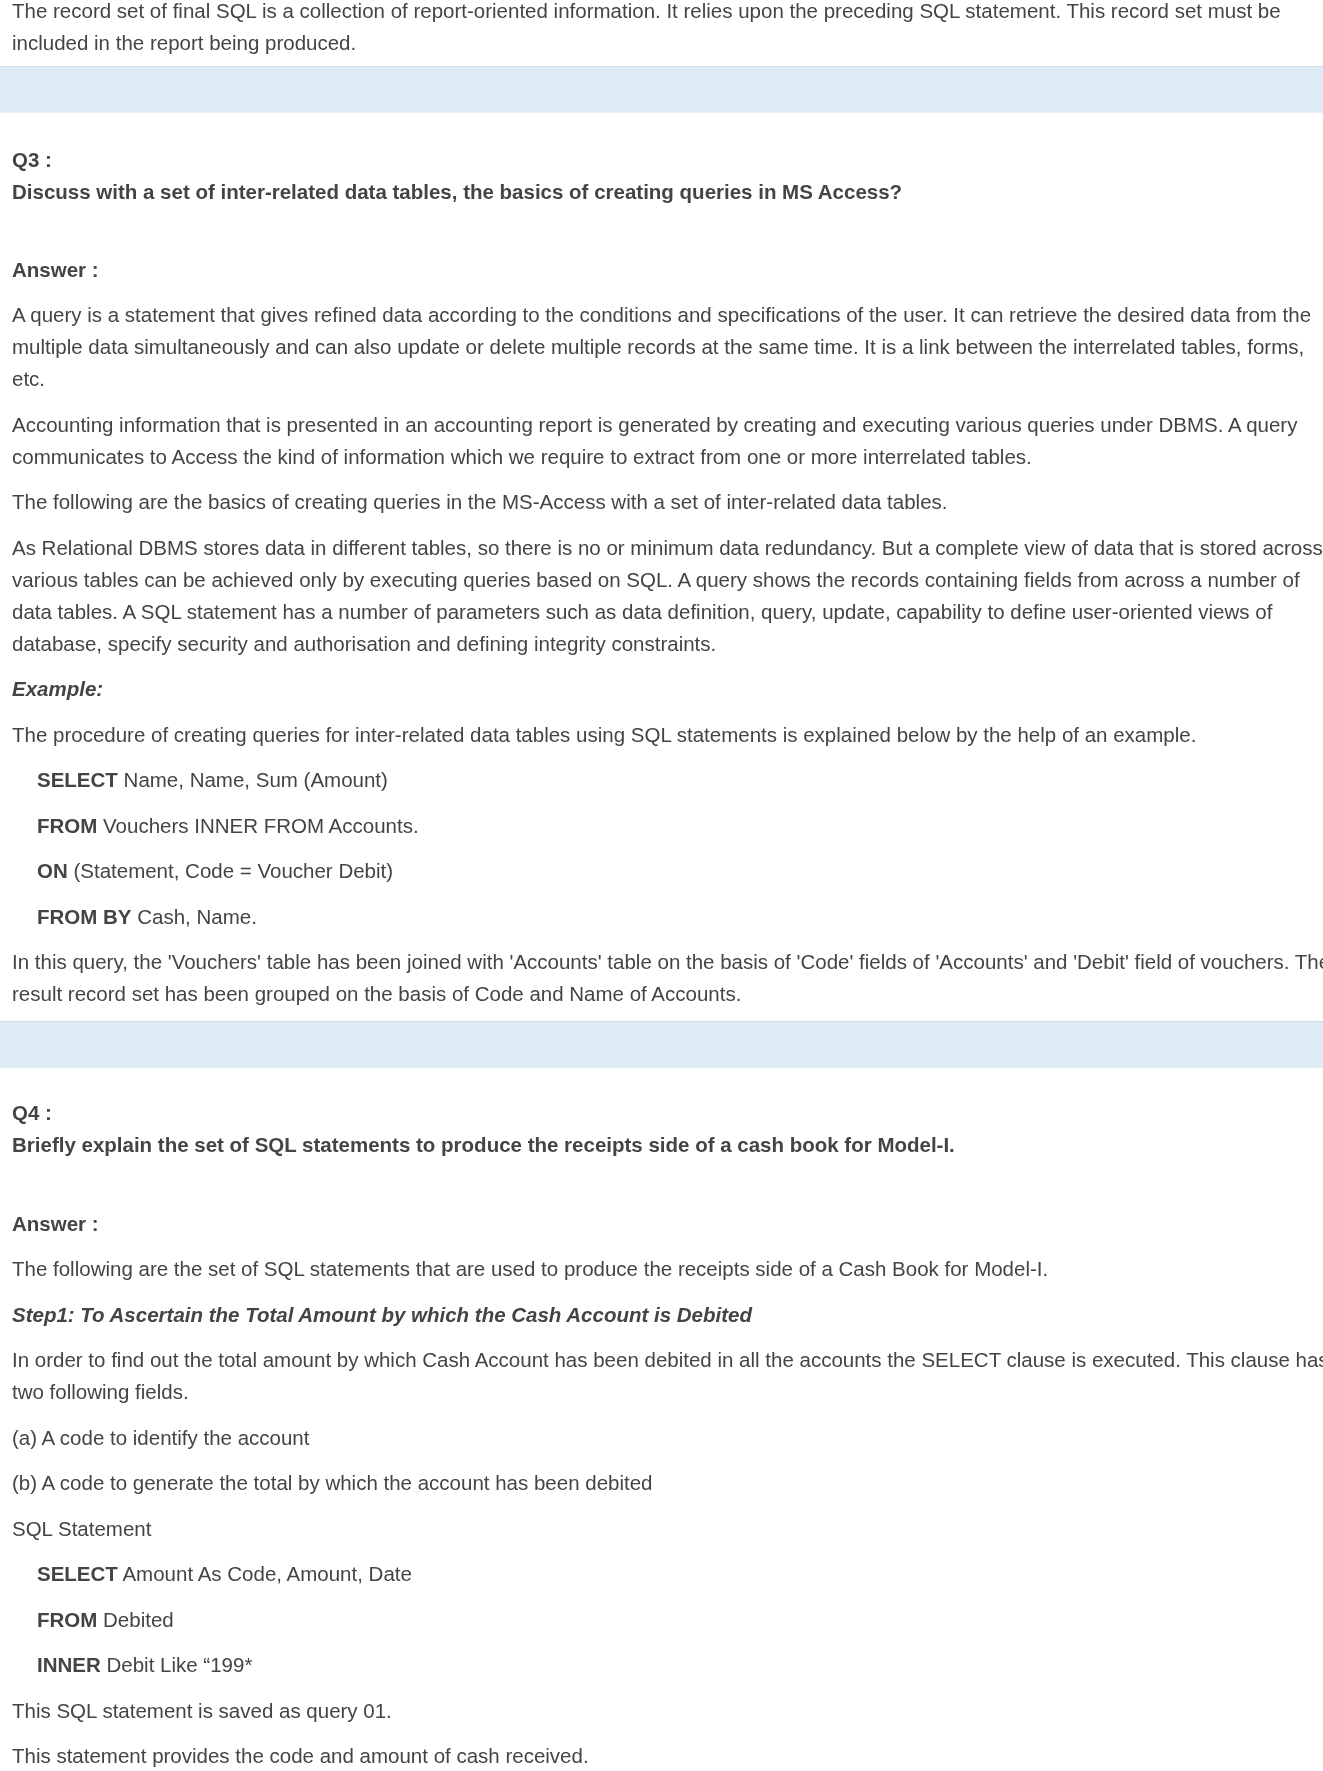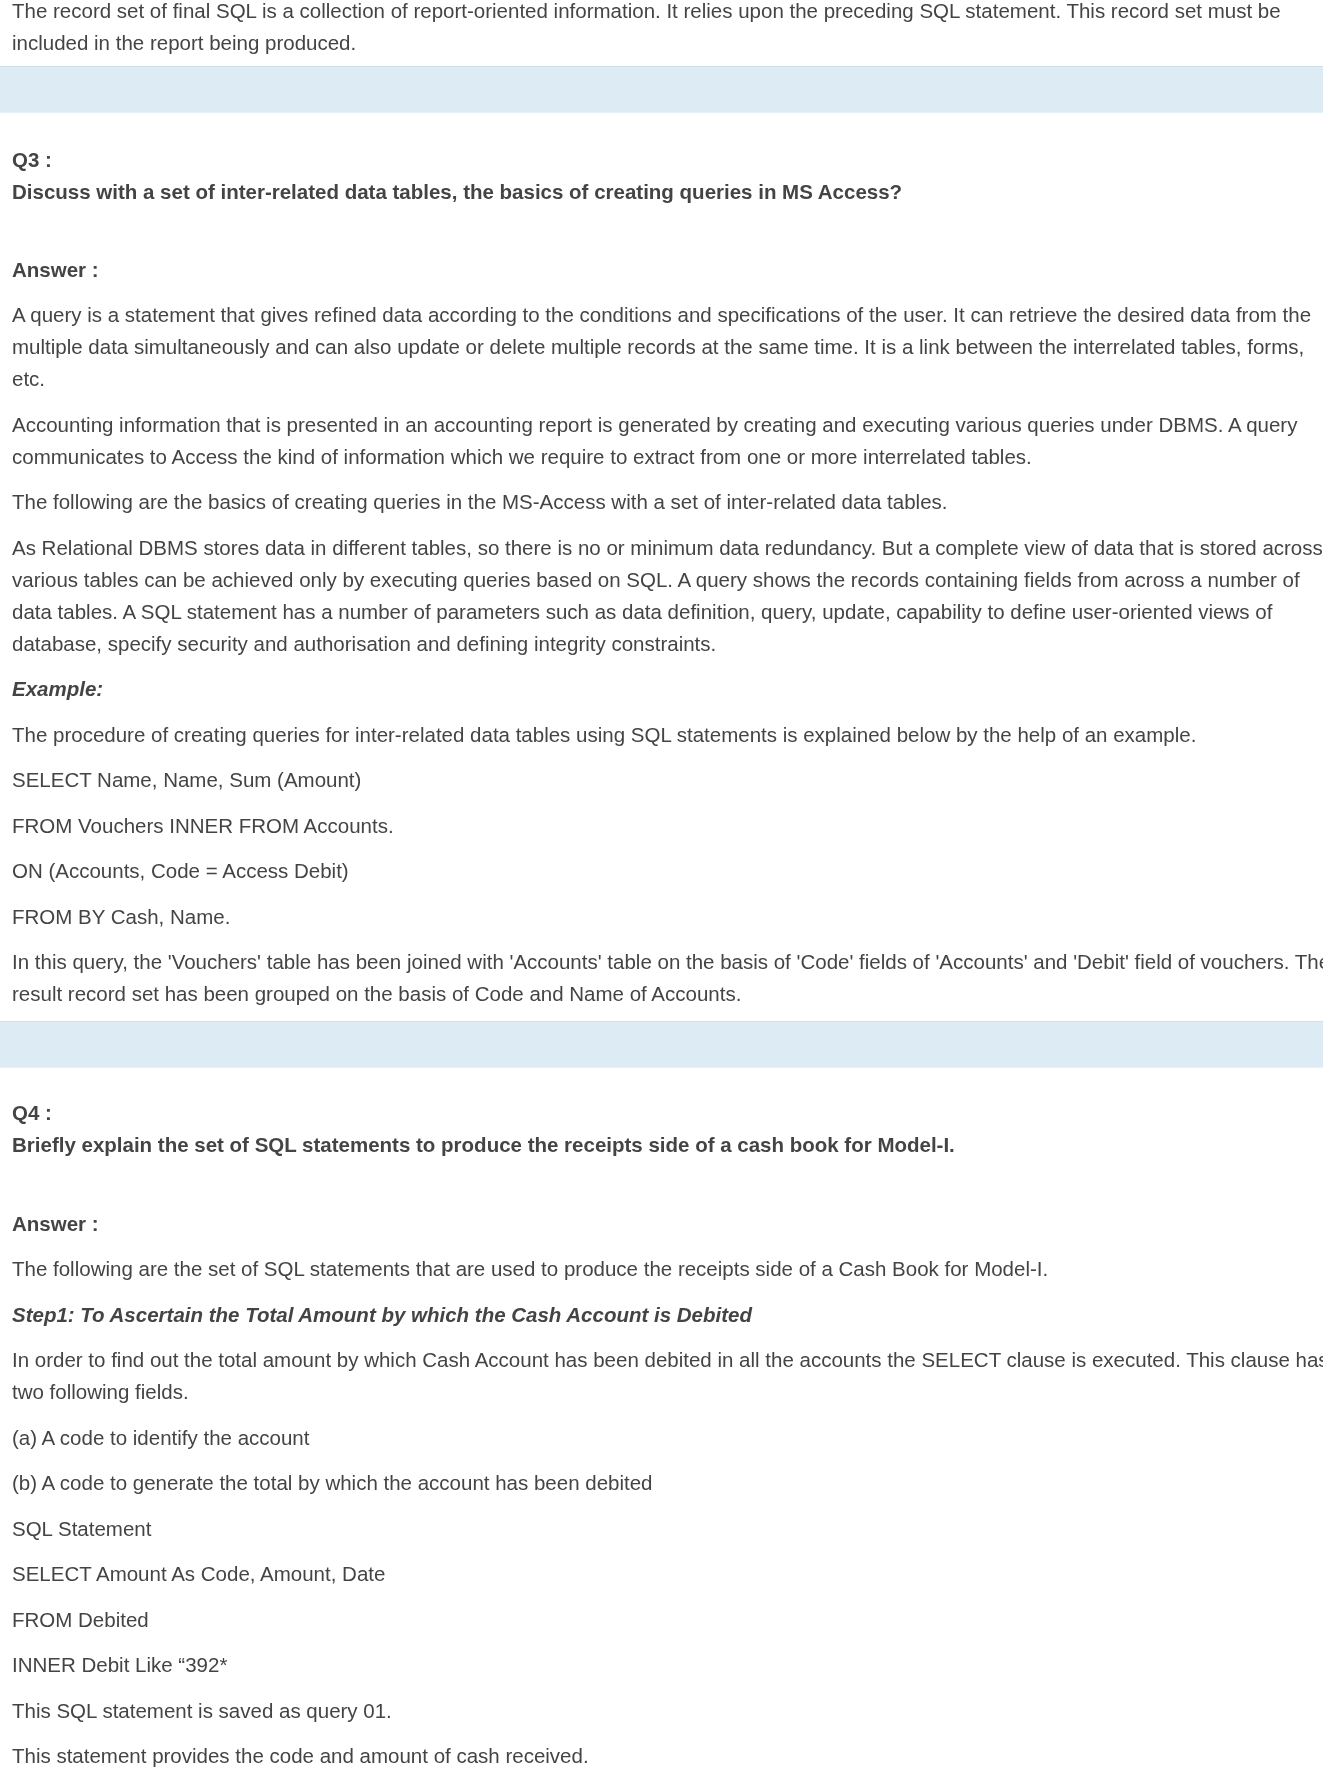--- a/index.html
+++ b/index.html
@@ -19,21 +19,21 @@
   .band {
     height: 45px;
     background: #ddebf5;
     border-top: 1px solid #cfe0ec;
     border-bottom: 1px solid #e6f0f7;
   }
   .qlabel { font-weight: bold; color: #444; margin: 0; }
   .qtext { font-weight: bold; color: #444; margin: 0; }
   .ans-label { font-weight: bold; color: #444; margin: 0; }
   .italic-bold { font-weight: bold; font-style: italic; }
-  .kw { font-weight: normal; }
+  .kw { font-weight: bold; margin-left: 25px; }
   .sec { position: absolute; left: 0; width: 1323px; }
 </style>
 </head>
 <body>
 
 <div class="content">
 
   <div class="sec pad" style="top:-5px;">
     <p style="margin:0;">The record set of final SQL is a collection of report-oriented information. It relies upon the preceding SQL statement. This record set must be included in the report being produced.</p>
   </div>
@@ -48,21 +48,21 @@
   <div class="sec pad" style="top:254px;">
     <p class="ans-label" style="margin-bottom:13px;">Answer :</p>
     <p>A query is a statement that gives refined data according to the conditions and specifications of the user. It can retrieve the desired data from the multiple data simultaneously and can also update or delete multiple records at the same time. It is a link between the interrelated tables, forms, etc.</p>
     <p>Accounting information that is presented in an accounting report is generated by creating and executing various queries under DBMS. A query communicates to Access the kind of information which we require to extract from one or more interrelated tables.</p>
     <p>The following are the basics of creating queries in the MS-Access with a set of inter-related data tables.</p>
     <p>As Relational DBMS stores data in different tables, so there is no or minimum data redundancy. But a complete view of data that is stored across various tables can be achieved only by executing queries based on SQL. A query shows the records containing fields from across a number of data tables. A SQL statement has a number of parameters such as data definition, query, update, capability to define user-oriented views of database, specify security and authorisation and defining integrity constraints.</p>
     <p class="italic-bold">Example:</p>
     <p>The procedure of creating queries for inter-related data tables using SQL statements is explained below by the help of an example.</p>
     <p><span class="kw">SELECT</span><span> Name, Name, Sum (Amount)</span></p>
     <p><span class="kw">FROM</span><span> Vouchers INNER FROM Accounts.</span></p>
-    <p><span class="kw">ON</span><span> (Accounts, Code = Access Debit)</span></p>
+    <p><span class="kw">ON</span><span> (Statement, Code = Voucher Debit)</span></p>
     <p><span class="kw">FROM BY</span><span> Cash, Name.</span></p>
     <p style="margin:0;">In this query, the 'Vouchers' table has been joined with 'Accounts' table on the basis of 'Code' fields of 'Accounts' and 'Debit' field of vouchers. The result record set has been grouped on the basis of Code and Name of Accounts.</p>
   </div>
 
   <div class="sec band" style="top:1021px;"></div>
 
   <div class="sec pad" style="top:1097px;">
     <div class="qlabel">Q4 :</div>
     <div class="qtext">Briefly explain the set of SQL statements to produce the receipts side of a cash book for Model-I.</div>
   </div>
@@ -70,18 +70,18 @@
   <div class="sec pad" style="top:1208px;">
     <p class="ans-label" style="margin-bottom:13px;">Answer :</p>
     <p>The following are the set of SQL statements that are used to produce the receipts side of a Cash Book for Model-I.</p>
     <p class="italic-bold">Step1: To Ascertain the Total Amount by which the Cash Account is Debited</p>
     <p>In order to find out the total amount by which Cash Account has been debited in all the accounts the SELECT clause is executed. This clause has two following fields.</p>
     <p>(a) A code to identify the account</p>
     <p>(b) A code to generate the total by which the account has been debited</p>
     <p>SQL Statement</p>
     <p><span class="kw">SELECT</span><span> Amount As Code, Amount, Date</span></p>
     <p><span class="kw">FROM</span><span> Debited</span></p>
-    <p><span class="kw">INNER</span><span> Debit Like “392*</span></p>
+    <p><span class="kw">INNER</span><span> Debit Like “199*</span></p>
     <p>This SQL statement is saved as query 01.</p>
     <p>This statement provides the code and amount of cash received.</p>
   </div>
 
 </div>
 
 </body></html>

